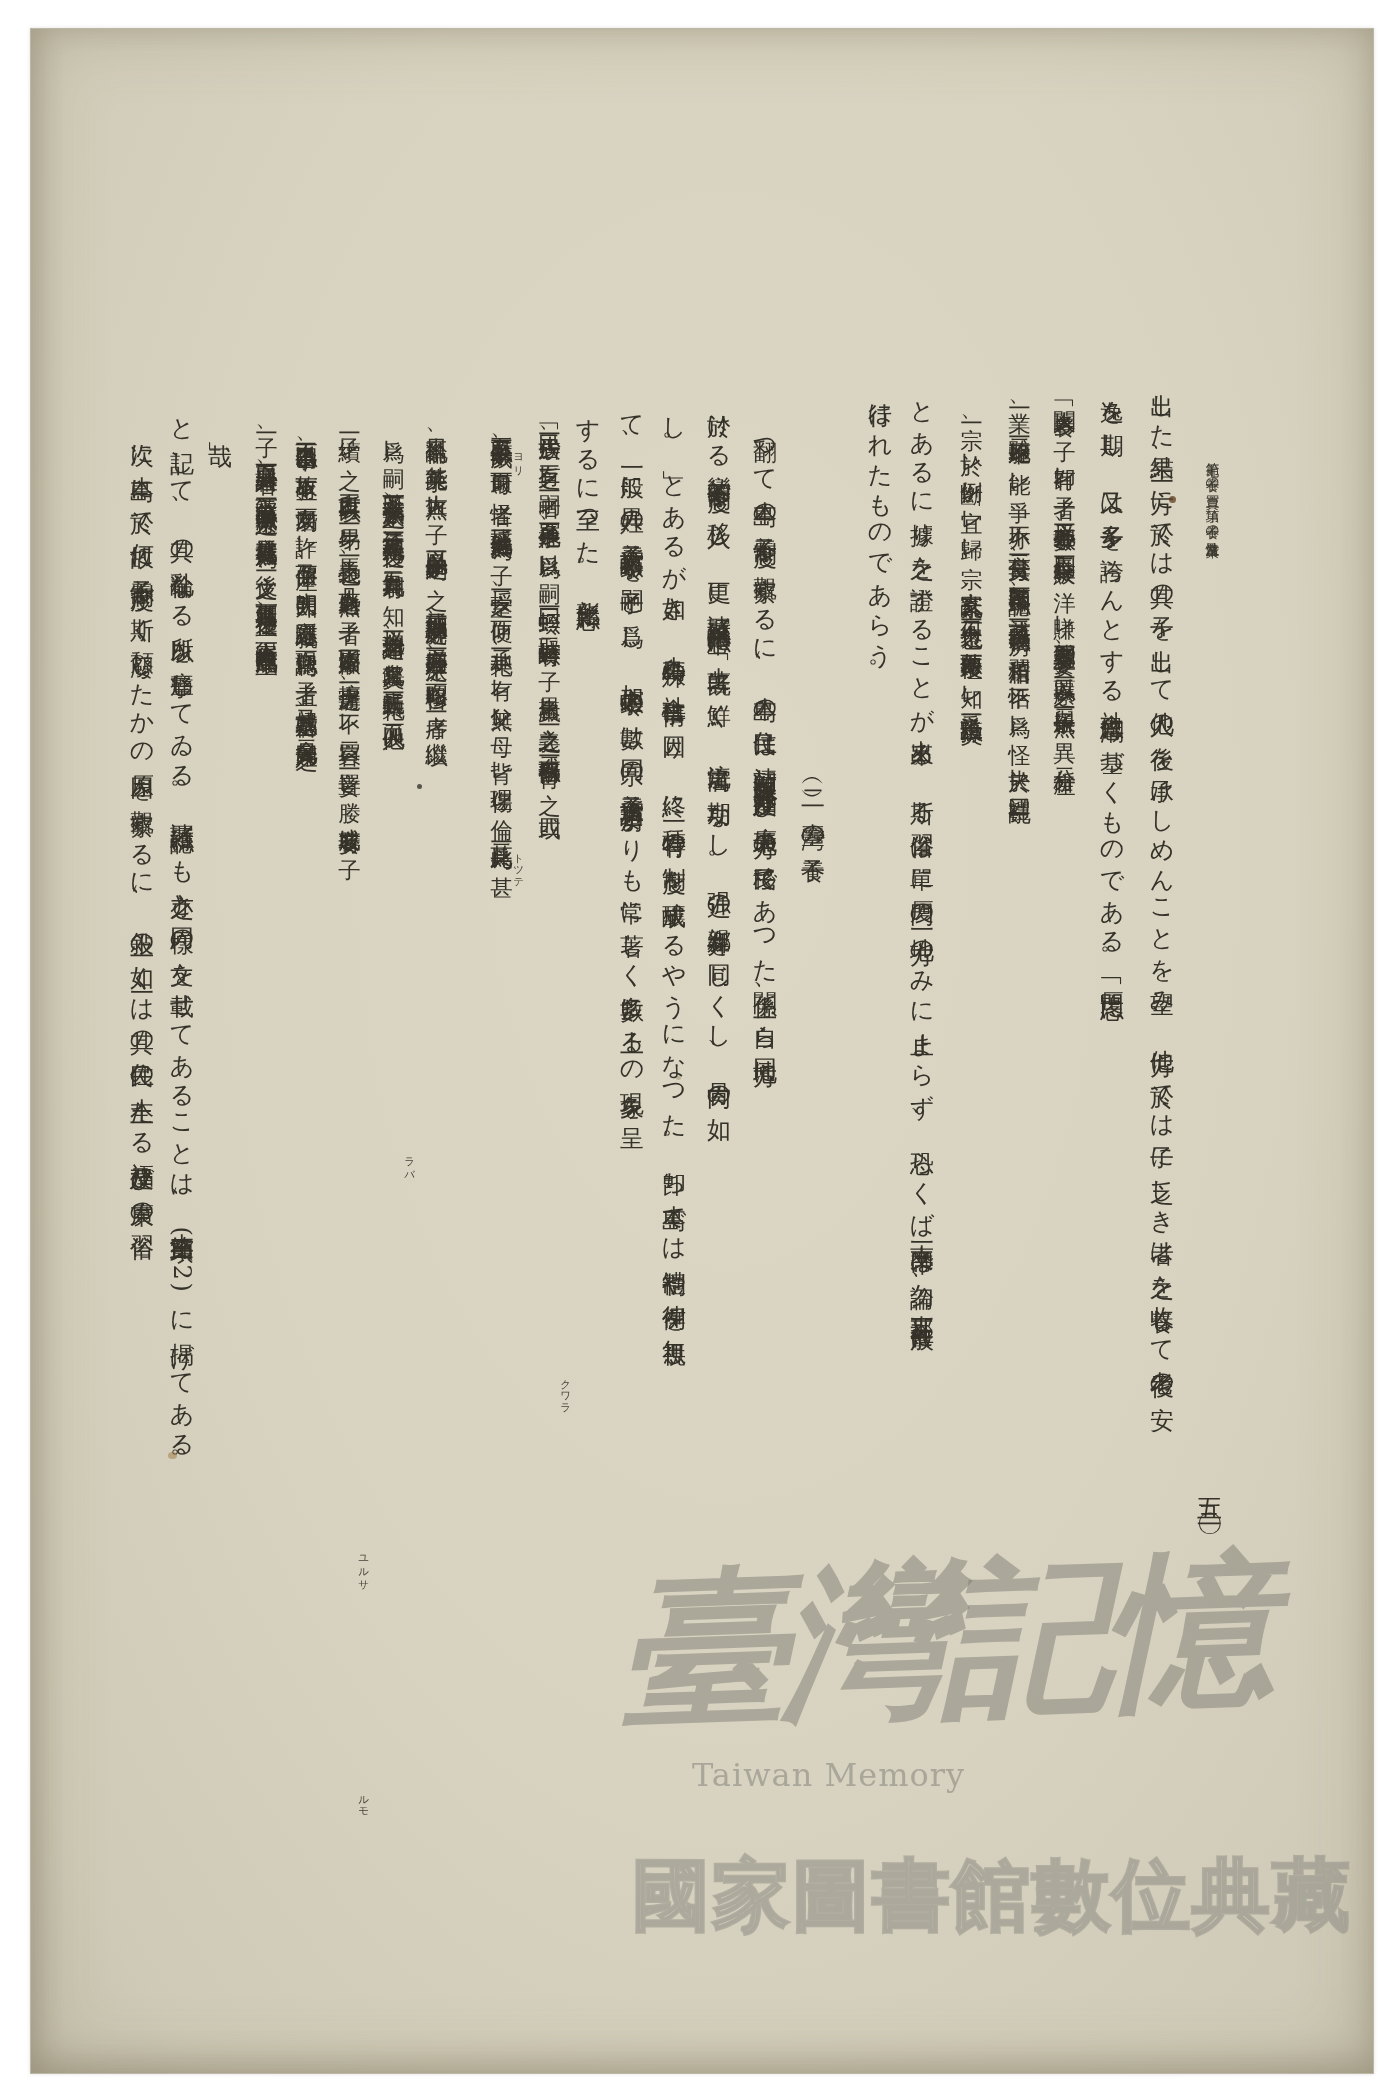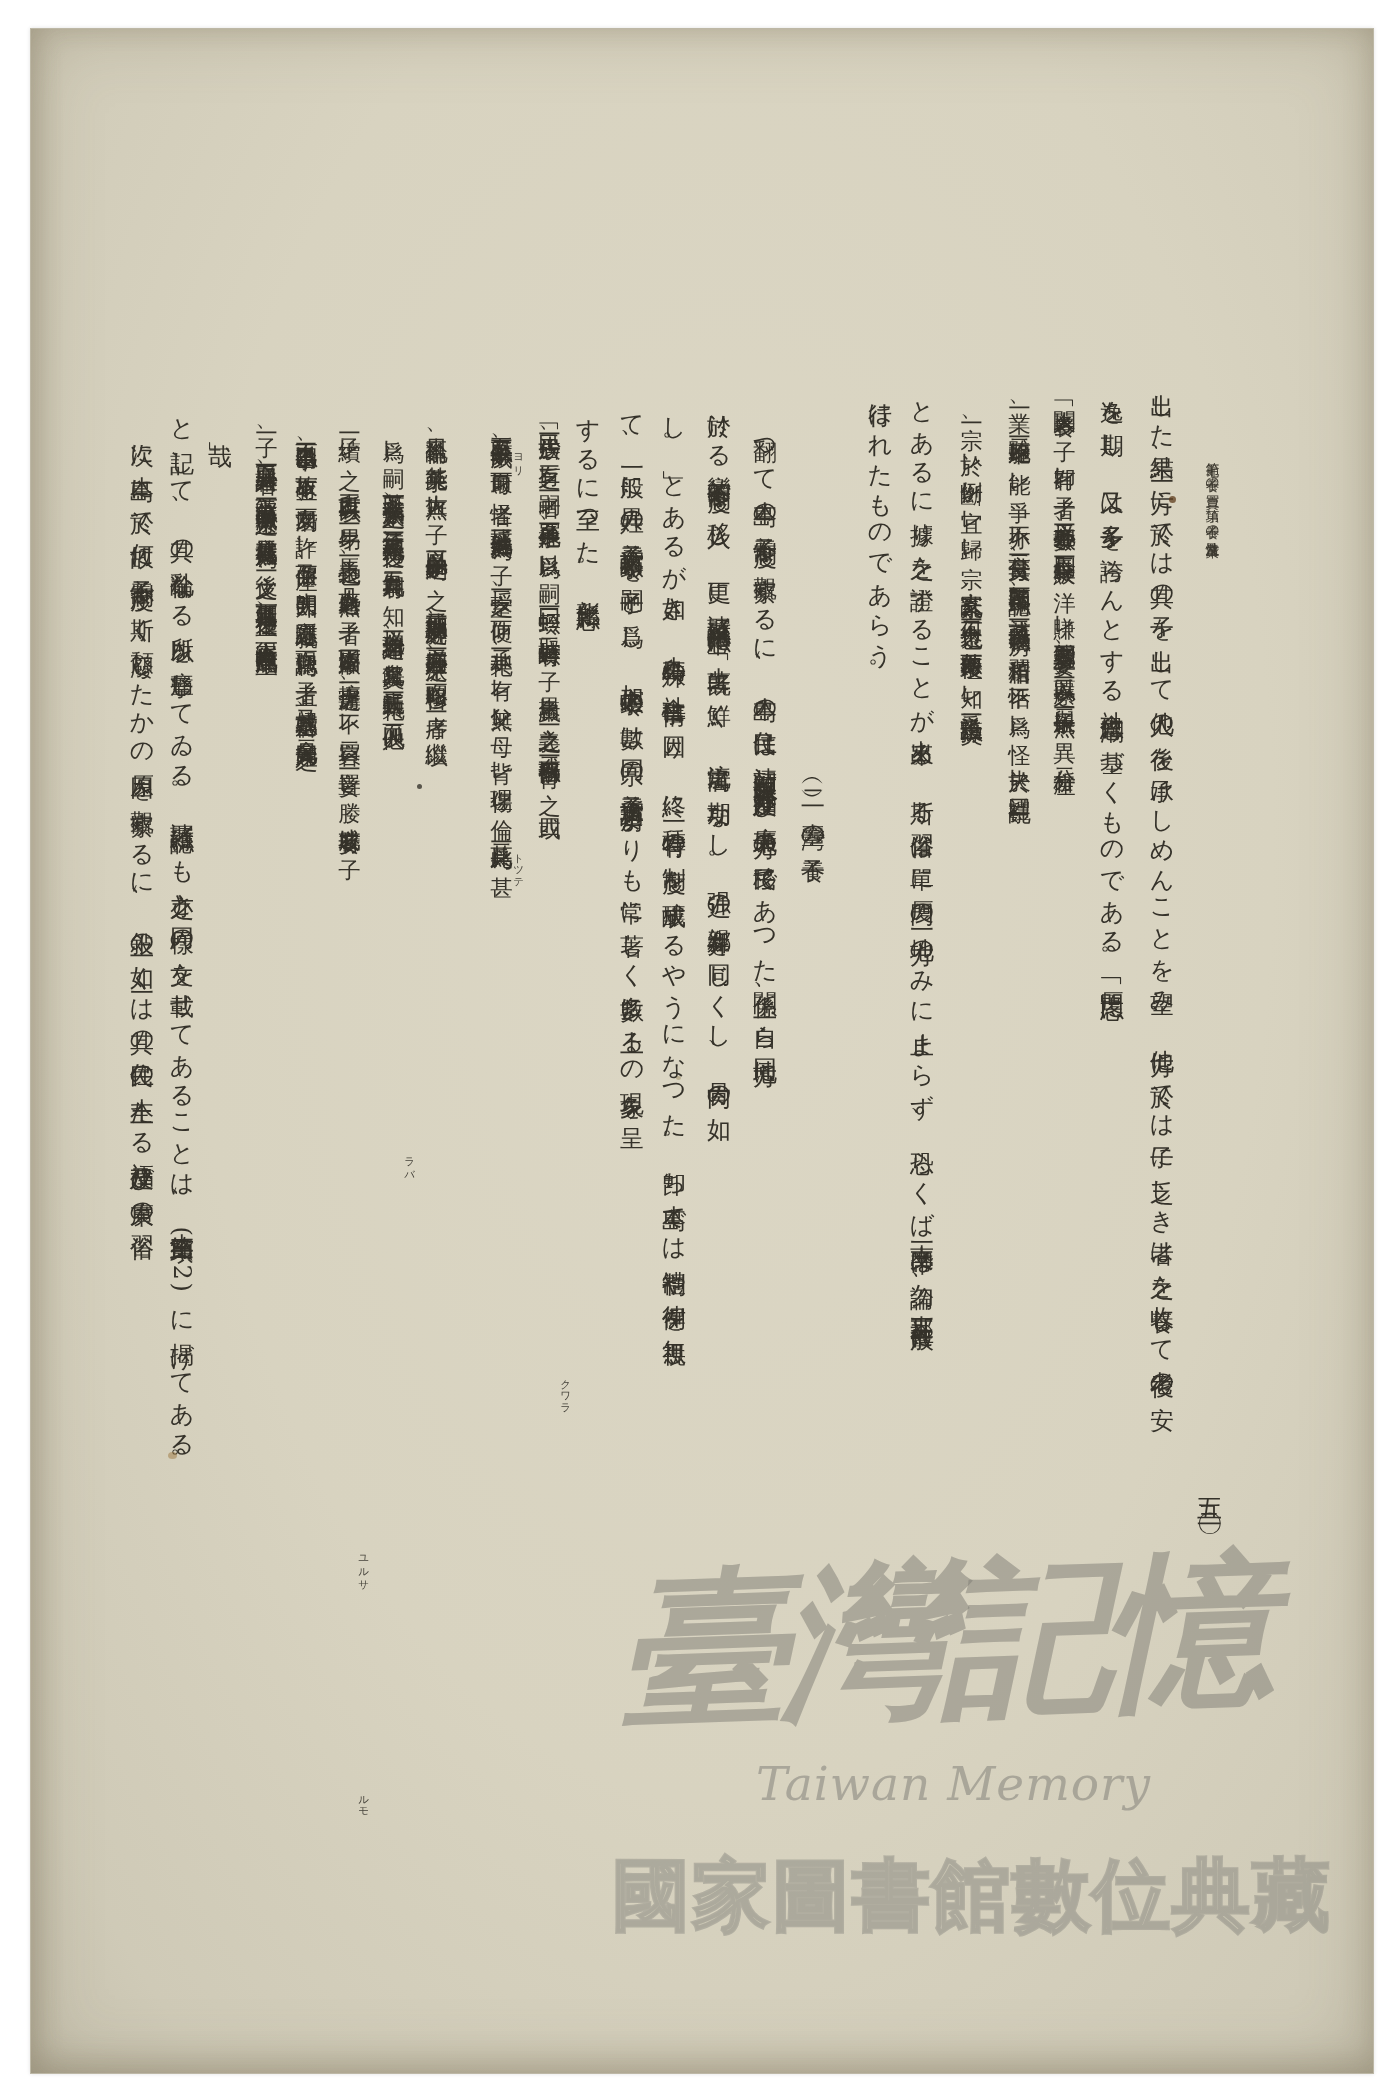--- a/index.html
+++ b/index.html
@@ -13,23 +13,23 @@
   .col{position:absolute;writing-mode:vertical-rl;text-orientation:mixed;white-space:nowrap;
        color:#35322a;font-size:24px;line-height:31px;letter-spacing:2.5px;z-index:3;}
   .col.dense{font-size:22.5px;letter-spacing:1.2px;}
   .col.runhead{font-size:13.5px;letter-spacing:0.5px;line-height:18px;color:#3c392f;}
   .col.pagenum{font-size:25px;letter-spacing:7px;}
   .col.gloss{font-size:10.5px;letter-spacing:0;line-height:12px;color:#45423a;}
   .watermark{position:absolute;z-index:2;pointer-events:none;}
   .wm-script{position:absolute;left:618px;top:1528px;width:700px;font-size:168px;font-weight:bold;
              font-style:italic;letter-spacing:-6px;color:rgba(125,123,115,0.50);
              transform:rotate(-2deg);white-space:nowrap;}
-  .wm-latin{position:absolute;left:756px;top:1756px;font-size:47px;font-style:italic;
+  .wm-latin{position:absolute;left:692px;top:1756px;font-size:32px;
             color:rgba(132,130,122,0.55);white-space:nowrap;letter-spacing:1px;}
-  .wm-outline{position:absolute;left:612px;top:1844px;font-size:78px;letter-spacing:2px;
+  .wm-outline{position:absolute;left:632px;top:1844px;font-size:78px;letter-spacing:2px;
               color:rgba(150,148,138,0.18);-webkit-text-stroke:2.5px rgba(148,146,136,0.55);
               white-space:nowrap;font-weight:bold;}
   .stain{position:absolute;border-radius:50%;z-index:4;}
   .s1{left:1169px;top:496px;width:7px;height:7px;background:rgba(95,62,30,0.75);}
   .s2{left:417px;top:784px;width:5px;height:5px;background:rgba(55,52,45,0.8);}
   .s3{left:168px;top:1452px;width:9px;height:7px;background:rgba(150,110,50,0.45);}
   .s4{left:676px;top:1076px;width:5px;height:4px;background:rgba(140,120,70,0.4);}
 </style>
 </head>
 <body>

